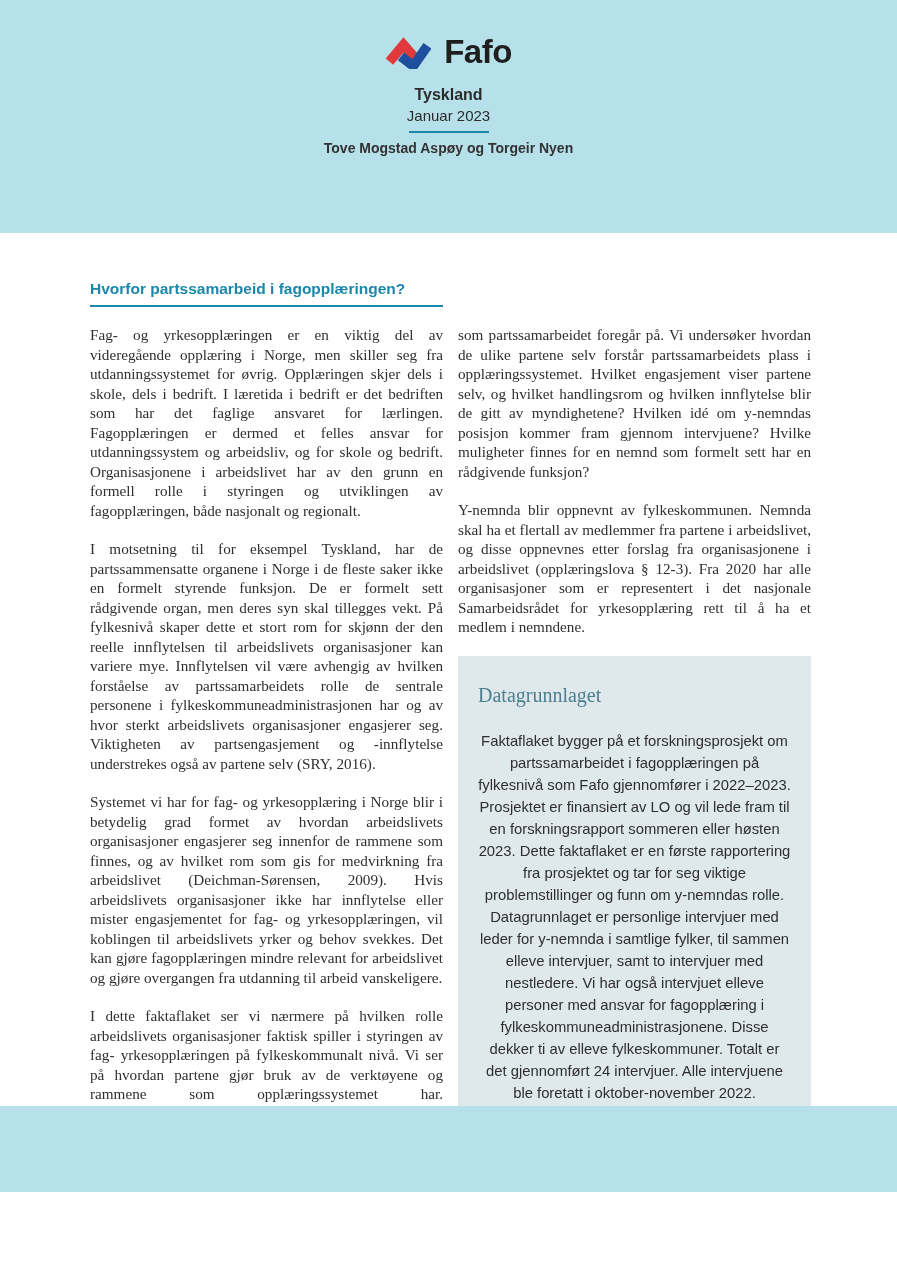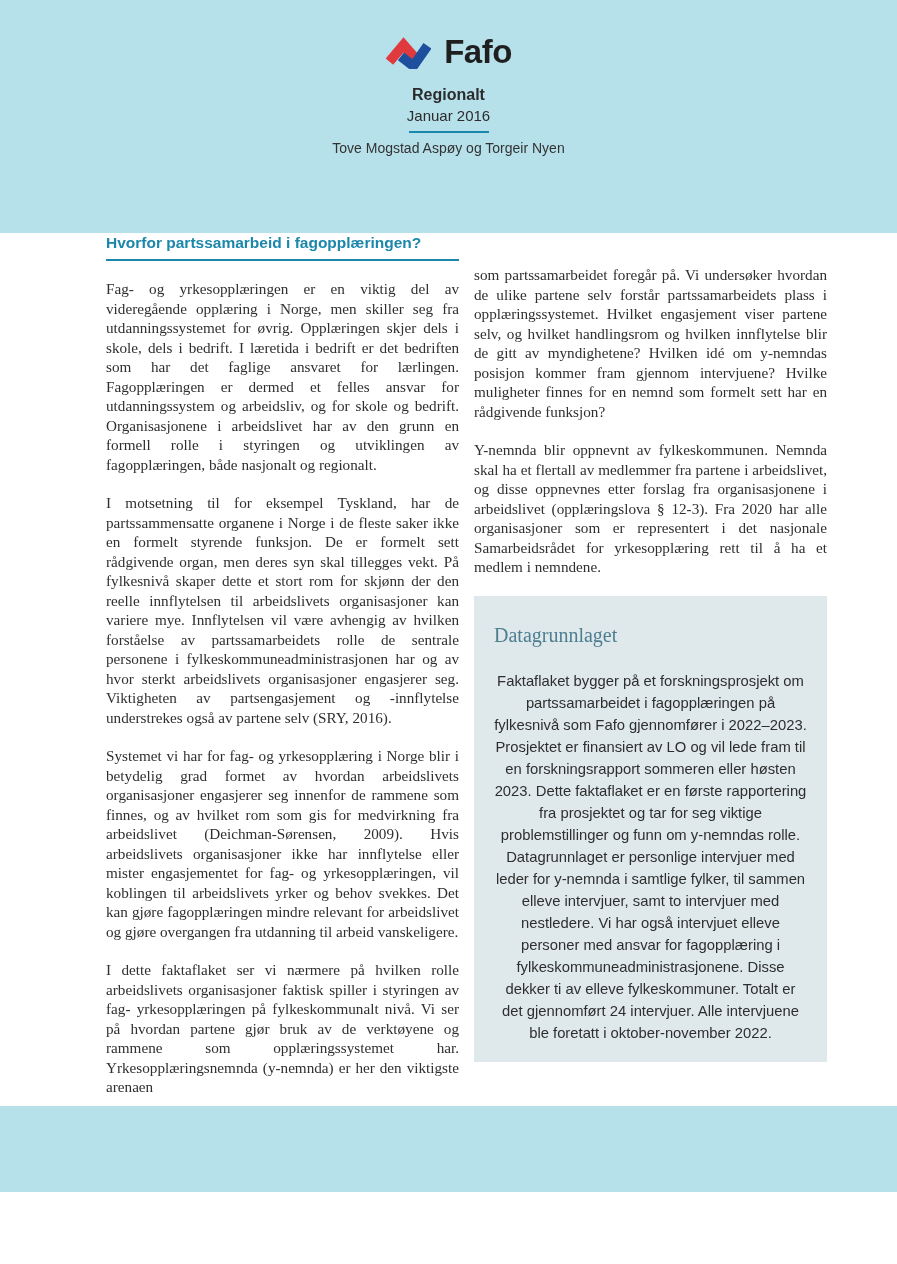--- a/index.html
+++ b/index.html
@@ -50,46 +50,47 @@
     background: #1b87aa;
     margin: 7px auto 0 auto;
   }
   .title {
     margin: 14px 0 0 0;
     font-size: 25px; font-weight: 700; color: #1b1b1b;
     letter-spacing: -0.2px;
   }
   .authors {
     margin-top: 7px;
-    font-size: 14px; color: #323232;
+    font-size: 14px; color: #323232; font-weight: bold;
   }
   
   .columns {
-    position: absolute; top: 233px; left: 106px;
+    position: absolute; top: 233px; left: 90px;
     width: 721px;
     display: flex; gap: 15px;
+    padding-top: 46px;
   }
   .col { width: 353px; }
   h2.section {
     margin: 0 0 18px 0;
     padding-bottom: 6px;
     border-bottom: 2px solid #1b87aa;
     font-size: 15.5px; font-weight: 700; color: #1b87aa;
     line-height: 20px;
   }
   h2.section.mt { margin-top: 16px; }
   p.body {
     margin: 0 0 19px 0;
     font-family: Liberation Serif, serif;
     font-size: 15.2px; line-height: 19.5px;
     color: #2f2f2f;
     text-align: justify;
     hyphens: auto;
   }
-  p.body.offset-top { margin-top: 32px; }
+  p.body.offset-top { margin-top: 46px; }
   
   .infobox {
     margin-top: 8px;
     background: #dfe9ec;
     padding: 26px 20px 18px 20px;
     box-sizing: border-box;
     width: 353px;
   }
   .infobox-heading {
     font-family: "Liberation Serif", "DejaVu Serif", serif;
@@ -112,22 +113,22 @@
   <header class="band top">
     <div class="logo-row">
       <span class="logo-icon">
         <svg width="46" height="36" viewBox="0 0 52 40" aria-hidden="true">
           <path d="M5 32 L21 13 L36 30" fill="none" stroke="#e0393e" stroke-width="11"></path>
           <path d="M18 26 L32 37 L48 14" fill="none" stroke="#1e4f9e" stroke-width="11"></path>
         </svg>
       </span>
       <span class="wordmark">Fafo</span>
     </div>
-    <div class="kicker">Regionalt</div>
-    <div class="date">Januar 2016</div>
+    <div class="kicker">Tyskland</div>
+    <div class="date">Januar 2023</div>
     <div class="date-rule"></div>
     <div class="authors">Tove Mogstad Aspøy og Torgeir Nyen</div>
   </header>
 
   <main class="columns">
 
     <section class="col">
       <h2 class="section">Hvorfor partssamarbeid i fagopplæringen?</h2>
       <p class="body">Fag- og yrkesopplæringen er en viktig del av videregående opplæring i Norge, men skiller seg fra utdanningssystemet for øvrig. Opplæringen skjer dels i skole, dels i bedrift. I læretida i bedrift er det bedriften som har det faglige ansvaret for lærlingen. Fagopplæringen er dermed et felles ansvar for utdanningssystem og arbeidsliv, og for skole og bedrift. Organisasjonene i arbeidslivet har av den grunn en formell rolle i styringen og utviklingen av fagopplæringen, både nasjonalt og regionalt.</p>
       <p class="body">I motsetning til for eksempel Tyskland, har de partssammensatte organene i Norge i de fleste saker ikke en formelt styrende funksjon. De er formelt sett rådgivende organ, men deres syn skal tillegges vekt. På fylkesnivå skaper dette et stort rom for skjønn der den reelle innflytelsen til arbeidslivets organisasjoner kan variere mye. Innflytelsen vil være avhengig av hvilken forståelse av partssamarbeidets rolle de sentrale personene i fylkeskommuneadministrasjonen har og av hvor sterkt arbeidslivets organisasjoner engasjerer seg. Viktigheten av partsengasjement og -innflytelse understrekes også av partene selv (SRY, 2016).</p>

